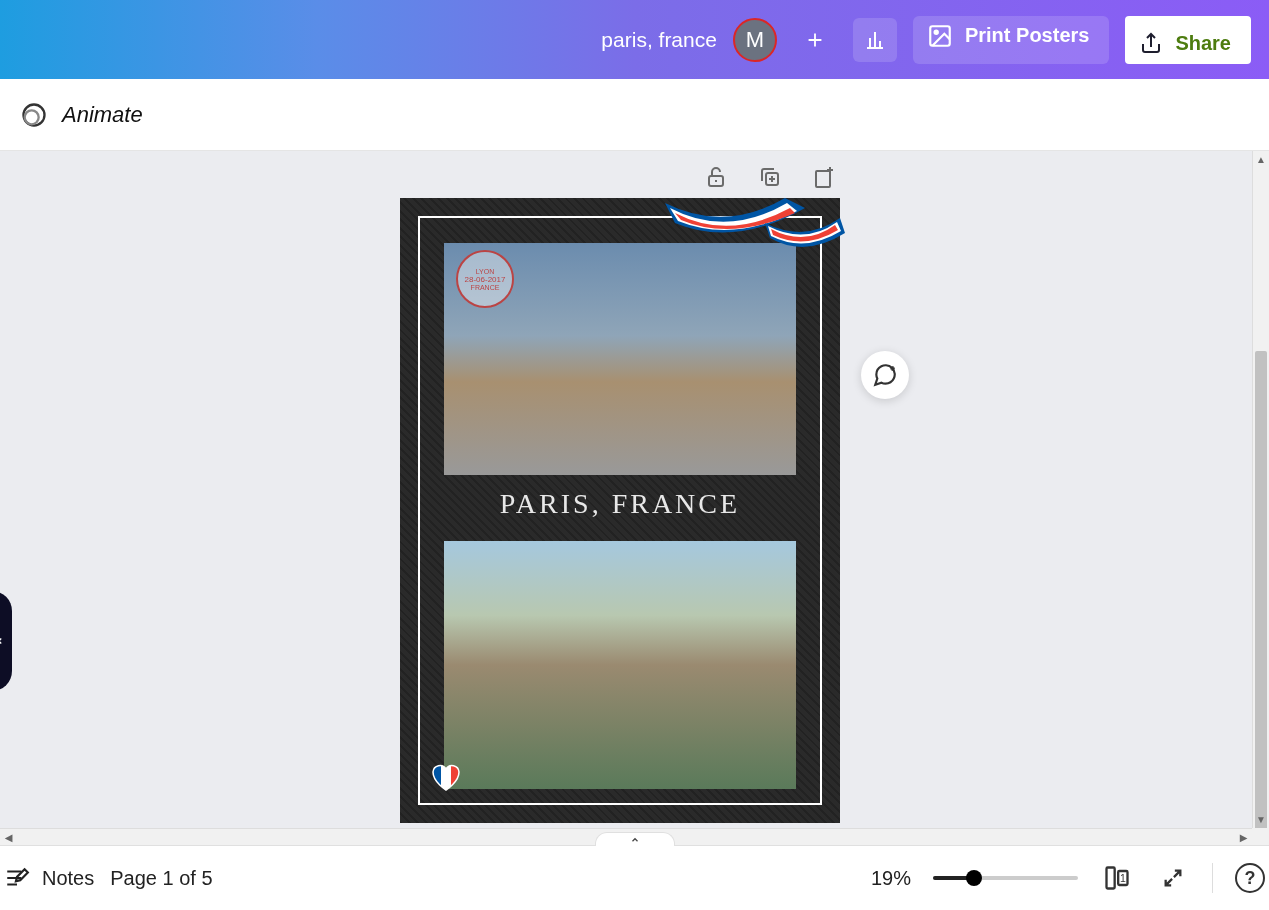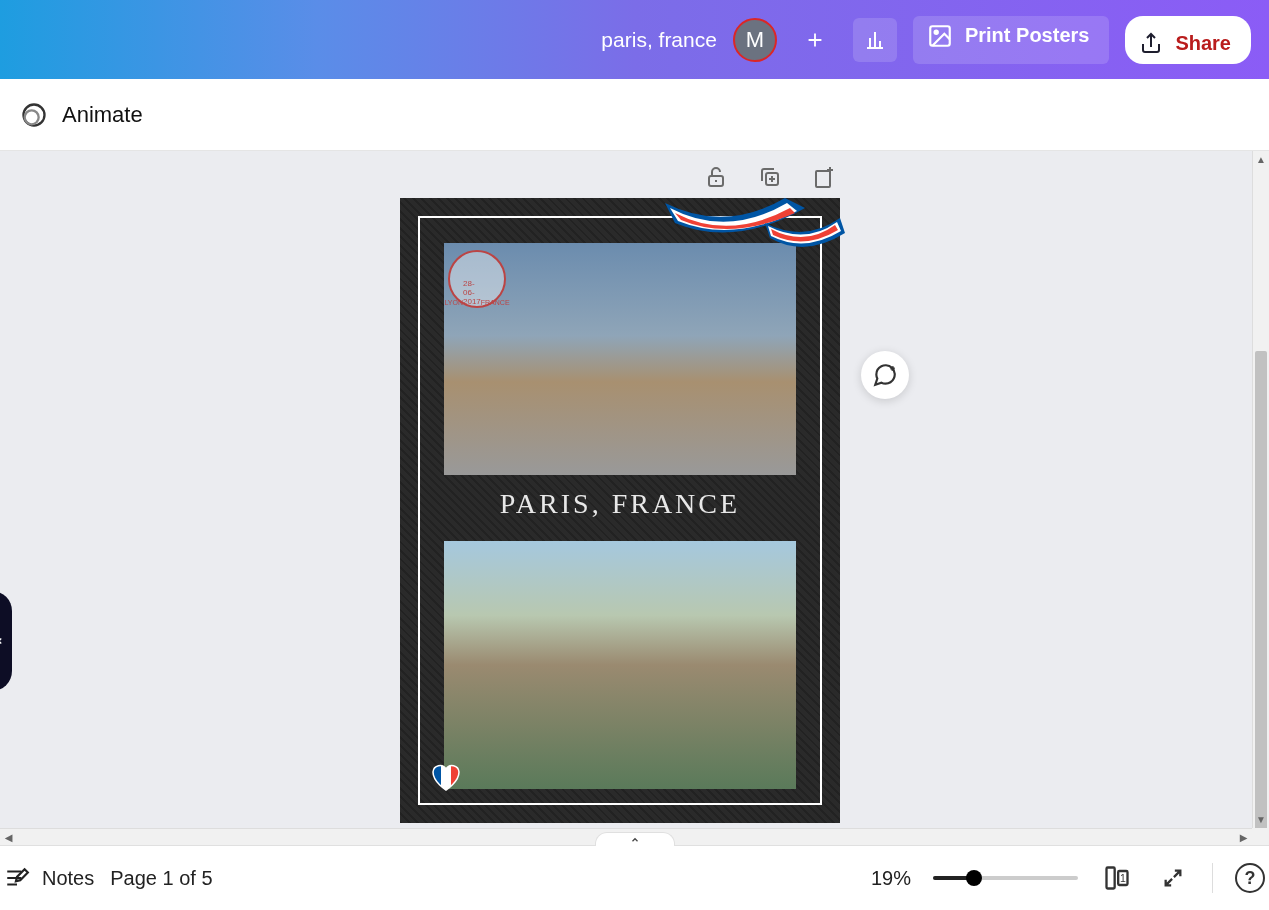--- a/index.html
+++ b/index.html
@@ -5,24 +5,24 @@
 * { box-sizing: border-box; margin: 0; padding: 0; }
 body { font-family: -apple-system, BlinkMacSystemFont, 'Segoe UI', Arial, sans-serif; width: 1269px; height: 910px; overflow: hidden; background: #fff; }
 
 
 .top-header { height: 79px; background: linear-gradient(90deg, #1e9de0 0%, #5a8de8 25%, #7b6de8 50%, #8b5cf6 100%); display: flex; align-items: center; padding: 0 18px 0 18px; gap: 16px; }
 .doc-title { margin-left: auto; color: #fff; font-size: 21px; font-weight: 500; }
 .avatar { width: 44px; height: 44px; border-radius: 50%; background: #6b7280; border: 2px solid #dc2626; display: flex; align-items: center; justify-content: center; color: #fff; font-size: 22px; font-weight: 500; }
 .icon-btn { width: 44px; height: 44px; border-radius: 6px; background: rgba(255,255,255,0.15); display: flex; align-items: center; justify-content: center; cursor: pointer; }
 .icon-btn.plain { background: transparent; }
 .print-btn { height: 48px; padding: 0 20px 8px 14px; background: rgba(255,255,255,0.15); border-radius: 6px; display: flex; align-items: center; gap: 12px; color: #fff; font-size: 20px; font-weight: 600; cursor: pointer; }
-.share-btn { height: 48px; padding: 8px 20px 0 14px; background: #fff; border-radius: 18px; display: flex; align-items: center; gap: 12px; color: #b91c1c; font-size: 20px; font-weight: 600; cursor: pointer; }
-
-
-.toolbar { height: 72px; background: #fff; border-bottom: 1px solid #e5e5e5; display: flex; align-items: center; padding: 0 20px; gap: 14px; }
+.share-btn { height: 48px; padding: 8px 20px 0 14px; background: #fff; border-radius: 4px; display: flex; align-items: center; gap: 12px; color: #4d7c0f; font-size: 20px; font-weight: 600; cursor: pointer; }
+
+
+.toolbar { height: 72px; background: #fff; border-bottom: 1px solid #e5e5e5; display: flex; align-items: center; padding: 0 20px; gap: 14px; font-style: italic; }
 .toolbar-label { font-size: 22px; font-weight: 500; color: #111; }
 
 
 .canvas-wrap { height: 694px; background: #ebecf0; position: relative; overflow: hidden; }
 .scrollbar-v { position: absolute; right: 0; top: 0; width: 17px; height: 100%; background: #f1f1f1; border-left: 1px solid #ddd; }
 .scrollbar-v .thumb { position: absolute; left: 2px; right: 2px; top: 200px; height: 495px; background: #c1c1c1; border-radius: 2px; }
 .scrollbar-v .arrow { position: absolute; left: 0; right: 0; height: 17px; display: flex; align-items: center; justify-content: center; color: #666; font-size: 10px; }
 .scrollbar-v .arrow.up { top: 0; }
 .scrollbar-v .arrow.down { bottom: 17px; }
 .scrollbar-h { position: absolute; left: 0; bottom: 0; right: 17px; height: 17px; background: #f1f1f1; border-top: 1px solid #ddd; }
@@ -38,21 +38,21 @@
 
 .side-handle { position: absolute; left: -12px; top: 440px; width: 24px; height: 100px; background: #0d0d25; border-radius: 0 20px 20px 0; display: flex; align-items: center; justify-content: center; color: #fff; font-size: 12px; cursor: pointer; }
 
 
 .poster { position: absolute; left: 400px; top: 47px; width: 440px; height: 625px; background: #2a2a2a; background-image: repeating-linear-gradient(45deg, #222 0, #222 2px, #2a2a2a 2px, #2a2a2a 6px); }
 .poster-frame { position: absolute; inset: 18px; border: 2px solid #fff; }
 .poster-img { background: linear-gradient(180deg, #6b8cae 0%, #8fa5b8 40%, #a89070 60%, #999 100%); position: absolute; }
 .poster-img.top { left: 44px; top: 45px; width: 352px; height: 232px; }
 .poster-img.bot { left: 44px; top: 343px; width: 352px; height: 248px; background: linear-gradient(180deg, #a5c8de 0%, #b8c8b0 30%, #9a8a70 50%, #5a7a5a 100%); }
 .poster-title { position: absolute; top: 290px; left: 0; right: 0; text-align: center; color: #e8e8e8; font-family: Georgia, serif; font-size: 28px; letter-spacing: 3px; }
-.stamp { position: absolute; top: 52px; left: 48px; width: 58px; height: 58px; border: 2px solid #b44; border-radius: 50%; display: flex; flex-direction: row; align-items: flex-end; justify-content: center; font-size: 7px; color: #b44; background: rgba(255,255,255,0.4); }
+.stamp { position: absolute; top: 52px; left: 56px; width: 58px; height: 58px; border: 2px solid #b44; border-radius: 50%; display: flex; flex-direction: column; align-items: center; justify-content: center; font-size: 7px; color: #b44; background: rgba(255,255,255,0.4); }
 .ribbon { position: absolute; top: -5px; right: -5px; width: 180px; height: 80px; }
 .heart { position: absolute; bottom: 30px; left: 30px; width: 32px; height: 32px; }
 
 
 .bottom-bar { height: 65px; border-top: 1px solid #e0e0e0; display: flex; align-items: center; padding: 0 4px; gap: 20px; background: #fff; position: relative; }
 .bottom-tab { position: absolute; top: -14px; left: 50%; transform: translateX(-50%); width: 80px; height: 14px; background: #fff; border: 1px solid #e0e0e0; border-bottom: none; border-radius: 12px 12px 0 0; display: flex; align-items: center; justify-content: center; cursor: pointer; color: #444; font-size: 14px; }
 .bottom-left { display: flex; align-items: center; gap: 16px; }
 .notes-btn { display: flex; align-items: center; gap: 12px; font-size: 20px; color: #222; cursor: pointer; }
 .page-ind { font-size: 20px; color: #222; font-weight: 500; }
 .bottom-right { margin-left: auto; display: flex; align-items: center; gap: 22px; }

